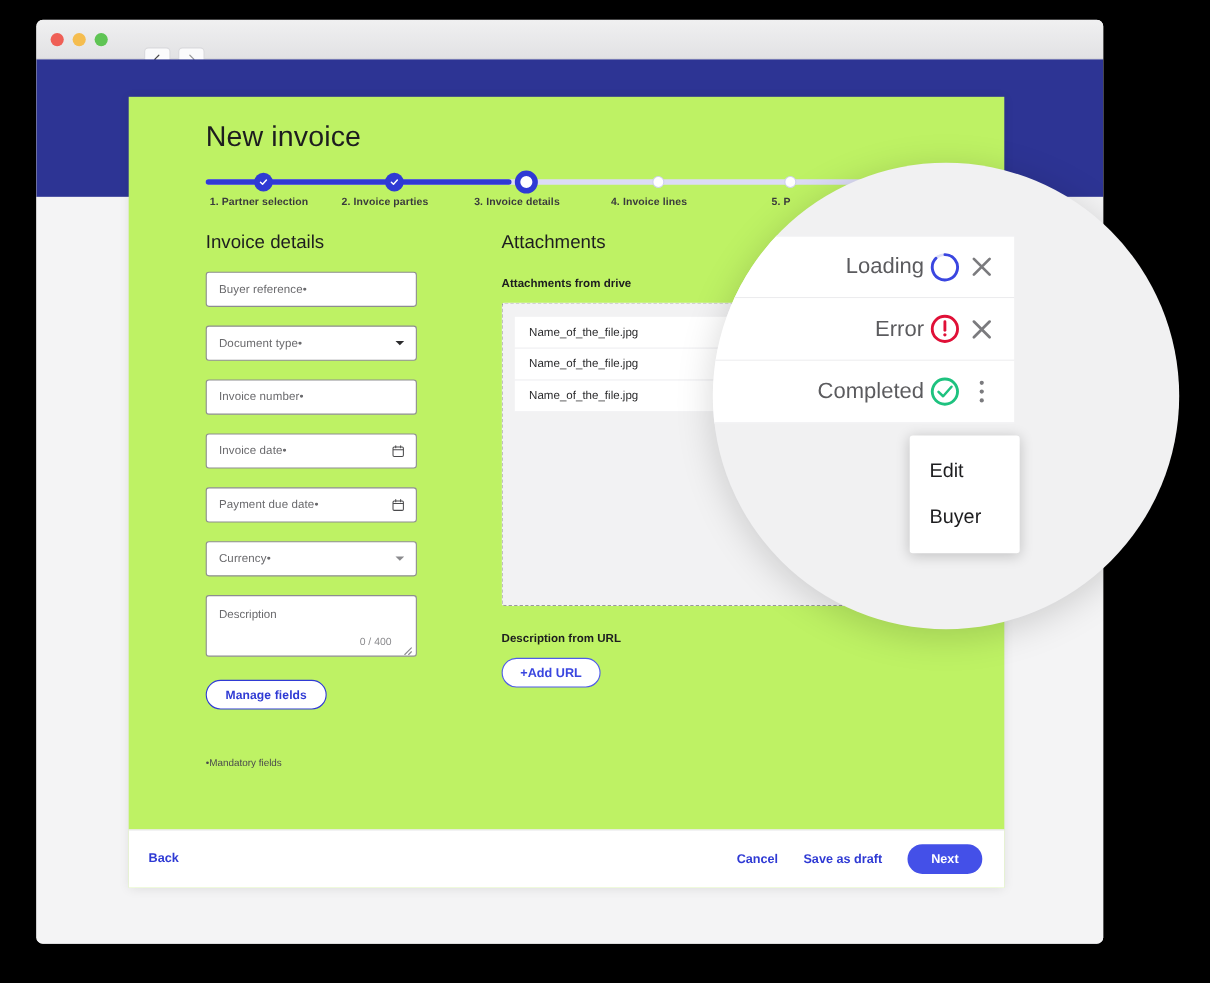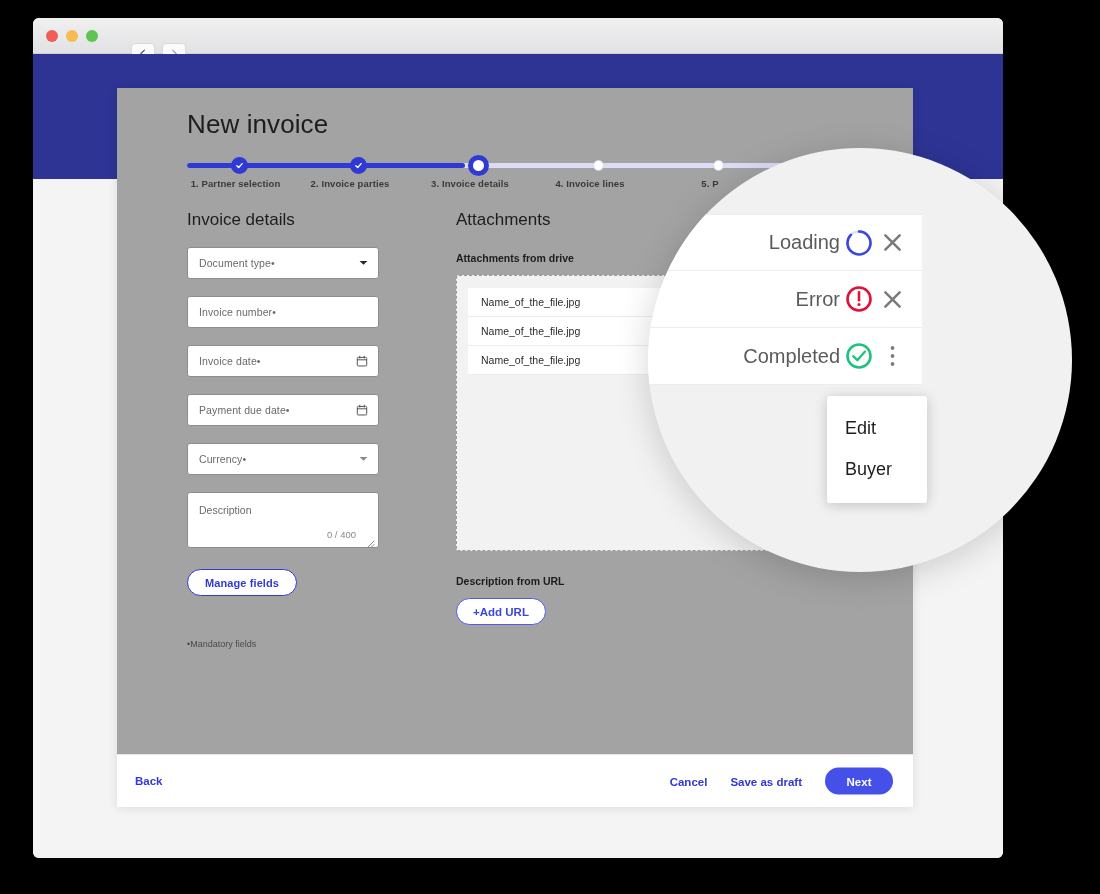--- a/index.html
+++ b/index.html
@@ -53,21 +53,21 @@
     position: absolute; left: 0; top: 161px;
     width: 100%; height: 679px;
     background: #f4f4f5;
   }
 
   
   .card {
     position: absolute;
     left: 84px; top: 70px;        
     width: 796px; height: 719px;
-    background: #a3a3a3;
+    background: #bef264;
     box-shadow: 0 1px 10px rgba(0,0,0,.10);
   }
 
   .card-title {
     position: absolute; left: 70px; top: 21px;
     font-size: 26px; color: #1d1d1f; font-weight: 400;
     letter-spacing: .1px;
   }
 
   
@@ -335,20 +335,23 @@
 
       <div class="step todo" style="left:523px;">
         <div class="node"></div>
         <div class="lbl">5. P</div>
       </div>
     </div>
 
     <div class="col-left">
       <div class="sec-title">Invoice details</div>
 
+      <div class="field">
+        <span class="ph">Buyer reference•</span>
+      </div>
 
       <div class="field">
         <span class="ph">Document type•</span>
         <span class="right-icon">
           <svg width="9" height="6" viewBox="0 0 10 6">
             <path d="M0.6 0.8 L5 5 L9.4 0.8" fill="#2b2b2d"></path>
           </svg>
         </span>
       </div>
 

